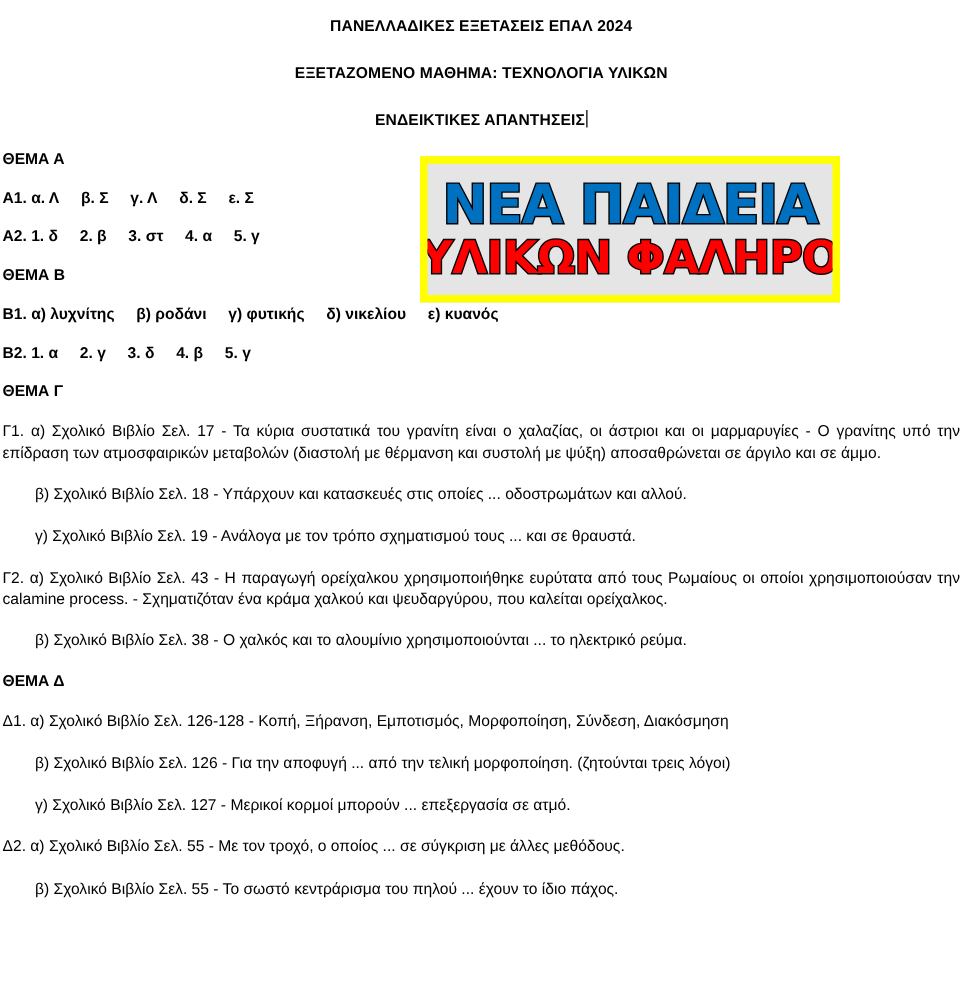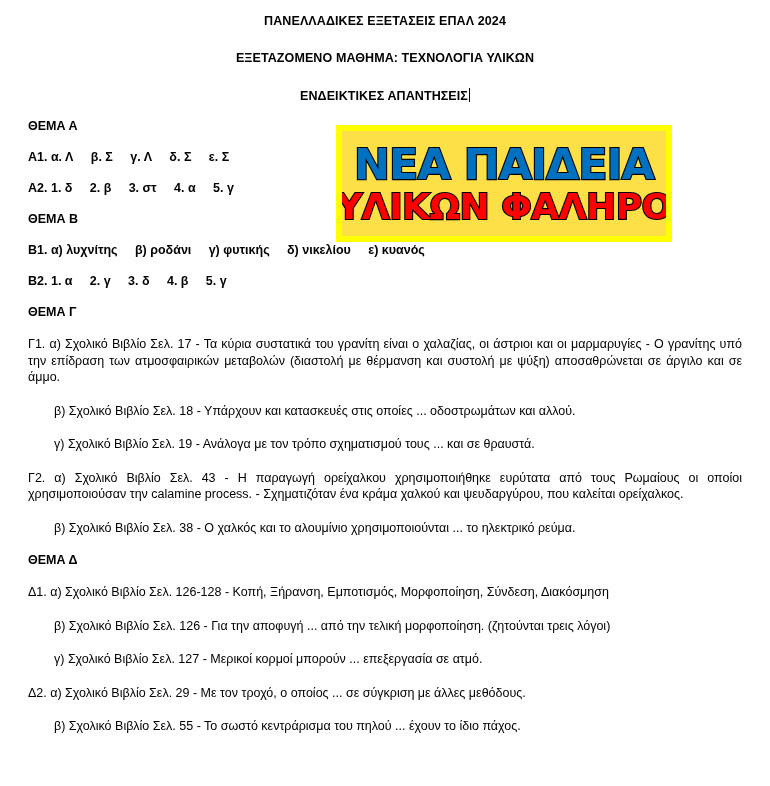--- a/index.html
+++ b/index.html
@@ -8,21 +8,21 @@
     background: #ffffff;
   }
   body {
     width: 770px; height: 786px;
     font-family: "Liberation Sans", "DejaVu Sans", sans-serif;
     color: #000000;
     overflow: hidden;
     position: relative;
   }
 
-  .page { padding: 0 28px; position: relative; }
+  .page { padding: 0 2px; position: relative; }
 
   
   .doc-header {
     text-align: center;
     font-weight: bold;
     font-size: 12.5px;
     letter-spacing: 0.1px;
   }
   .hdr-1 { margin-top: 14px; }
   .hdr-2 { margin-top: 23px; }
@@ -35,21 +35,21 @@
     vertical-align: -2px;
     margin-left: 1px;
   }
 
   
   .logo-box {
     position: absolute;
     left: 336px; top: 111px;
     width: 336px; height: 117px;
     border: 6px solid #ffff00;
-    background: #fde047;
+    background: #e5e5e5;
     display: flex;
     flex-direction: column;
     justify-content: center;
     align-items: center;
     overflow: hidden;
   }
   .logo-line {
     font-family: "DejaVu Sans", sans-serif;
     font-weight: bold;
     line-height: 1;
@@ -124,16 +124,16 @@
   <div class="para">Γ1. α) Σχολικό Βιβλίο Σελ. 17 - Τα κύρια συστατικά του γρανίτη είναι ο χαλαζίας, οι άστριοι και οι μαρμαρυγίες - Ο γρανίτης υπό την επίδραση των ατμοσφαιρικών μεταβολών (διαστολή με θέρμανση και συστολή με ψύξη) αποσαθρώνεται σε άργιλο και σε άμμο.</div>
   <div class="para sub">β) Σχολικό Βιβλίο Σελ. 18 - Υπάρχουν και κατασκευές στις οποίες ... οδοστρωμάτων και αλλού.</div>
   <div class="para sub">γ) Σχολικό Βιβλίο Σελ. 19 - Ανάλογα με τον τρόπο σχηματισμού τους ... και σε θραυστά.</div>
   <div class="para">Γ2. α) Σχολικό Βιβλίο Σελ. 43 - Η παραγωγή ορείχαλκου χρησιμοποιήθηκε ευρύτατα από τους Ρωμαίους οι οποίοι χρησιμοποιούσαν την calamine process. - Σχηματιζόταν ένα κράμα χαλκού και ψευδαργύρου, που καλείται ορείχαλκος.</div>
   <div class="para sub">β) Σχολικό Βιβλίο Σελ. 38 - Ο χαλκός και το αλουμίνιο χρησιμοποιούνται ... το ηλεκτρικό ρεύμα.</div>
 
   <div class="section-title">ΘΕΜΑ Δ</div>
   <div class="para">Δ1. α) Σχολικό Βιβλίο Σελ. 126-128 - Κοπή, Ξήρανση, Εμποτισμός, Μορφοποίηση, Σύνδεση, Διακόσμηση</div>
   <div class="para sub">β) Σχολικό Βιβλίο Σελ. 126 - Για την αποφυγή ... από την τελική μορφοποίηση. (ζητούνται τρεις λόγοι)</div>
   <div class="para sub">γ) Σχολικό Βιβλίο Σελ. 127 - Μερικοί κορμοί μπορούν ... επεξεργασία σε ατμό.</div>
-  <div class="para">Δ2. α) Σχολικό Βιβλίο Σελ. 29 - Με τον τροχό, ο οποίος ... σε σύγκριση με άλλες μεθόδους.</div>
+  <div class="para">Δ2. α) Σχολικό Βιβλίο Σελ. 55 - Με τον τροχό, ο οποίος ... σε σύγκριση με άλλες μεθόδους.</div>
   <div class="para sub">β) Σχολικό Βιβλίο Σελ. 55 - Το σωστό κεντράρισμα του πηλού ... έχουν το ίδιο πάχος.</div>
 
 </div>
 
 </body></html>

